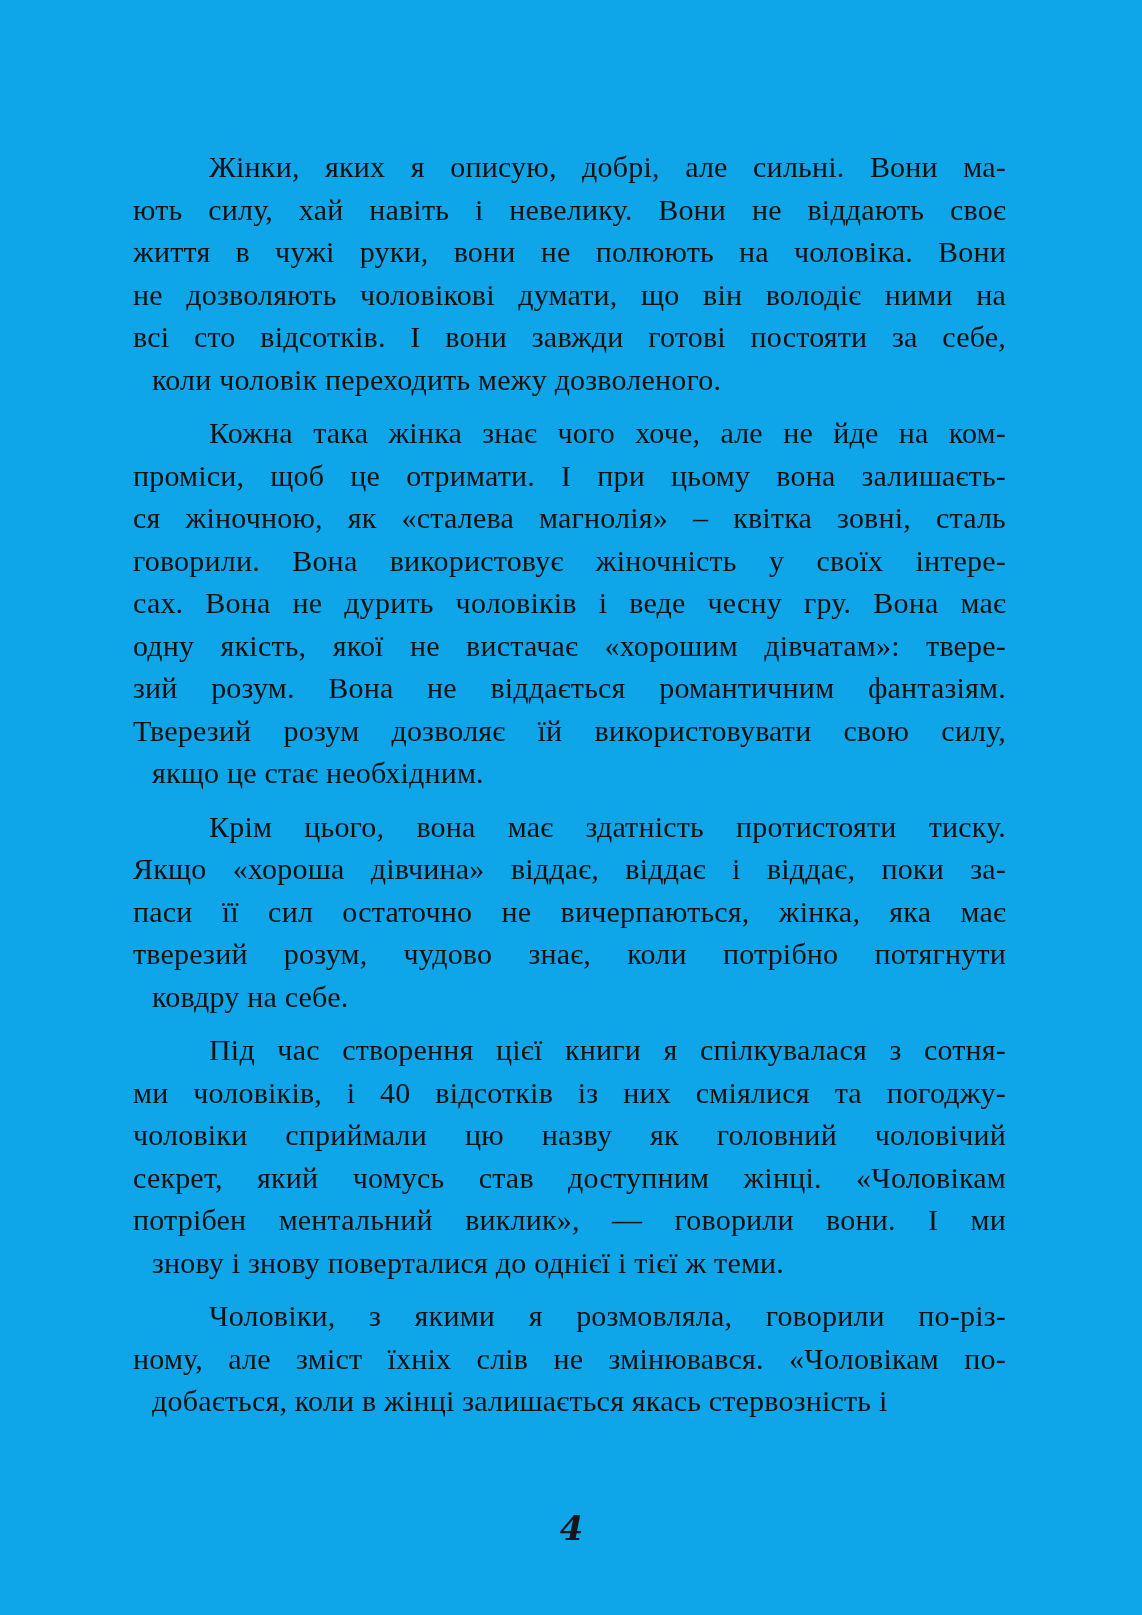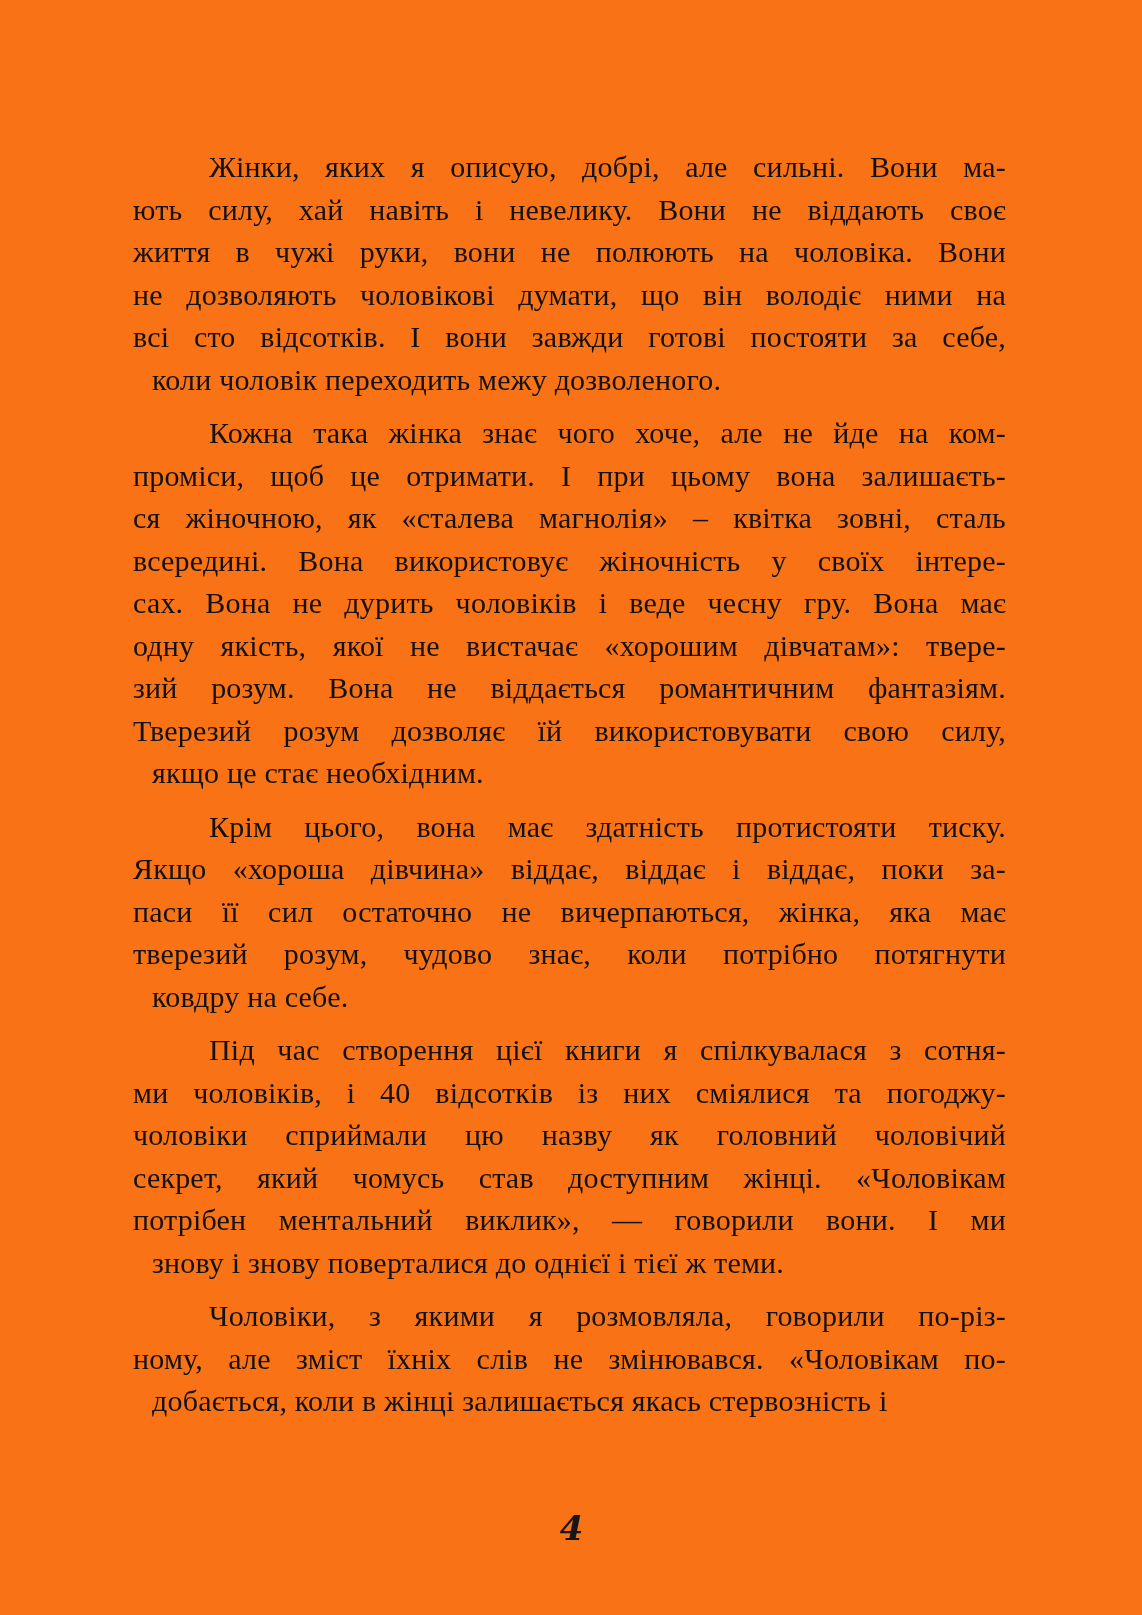--- a/index.html
+++ b/index.html
@@ -11,21 +11,21 @@
     width: 1142px;
     height: 1615px;
     position: relative;
     font-family: "Liberation Serif", "DejaVu Serif", serif;
     color: #121212;
     overflow: hidden;
   }
   .page {
     position: absolute;
     inset: 0;
-    background: #f97316;
+    background: #0ea5e9;
   }
   .text-block {
     position: absolute;
     left: 133px;
     top: 146px;
     width: 873px;
   }
   .para {
     margin: 0 0 11px 0;
   }
@@ -68,21 +68,21 @@
         <div class="line">ють силу, хай навіть і невелику. Вони не віддають своє</div>
         <div class="line">життя в чужі руки, вони не полюють на чоловіка. Вони</div>
         <div class="line">не дозволяють чоловікові думати, що він володіє ними на</div>
         <div class="line">всі сто відсотків. І вони завжди готові постояти за себе,</div>
         <div class="line last">коли чоловік переходить межу дозволеного.</div>
       </div>
       <div class="para">
         <div class="line first">Кожна така жінка знає чого хоче, але не йде на ком-</div>
         <div class="line">проміси, щоб це отримати. І при цьому вона залишаєть-</div>
         <div class="line">ся жіночною, як «сталева магнолія» – квітка зовні, сталь</div>
-        <div class="line">всередині. Вона використовує жіночність у своїх інтере-</div>
+        <div class="line">говорили. Вона використовує жіночність у своїх інтере-</div>
         <div class="line">сах. Вона не дурить чоловіків і веде чесну гру. Вона має</div>
         <div class="line">одну якість, якої не вистачає «хорошим дівчатам»: твере-</div>
         <div class="line">зий розум. Вона не віддається романтичним фантазіям.</div>
         <div class="line">Тверезий розум дозволяє їй використовувати свою силу,</div>
         <div class="line last">якщо це стає необхідним.</div>
       </div>
       <div class="para">
         <div class="line first">Крім цього, вона має здатність протистояти тиску.</div>
         <div class="line">Якщо «хороша дівчина» віддає, віддає і віддає, поки за-</div>
         <div class="line">паси її сил остаточно не вичерпаються, жінка, яка має</div>

